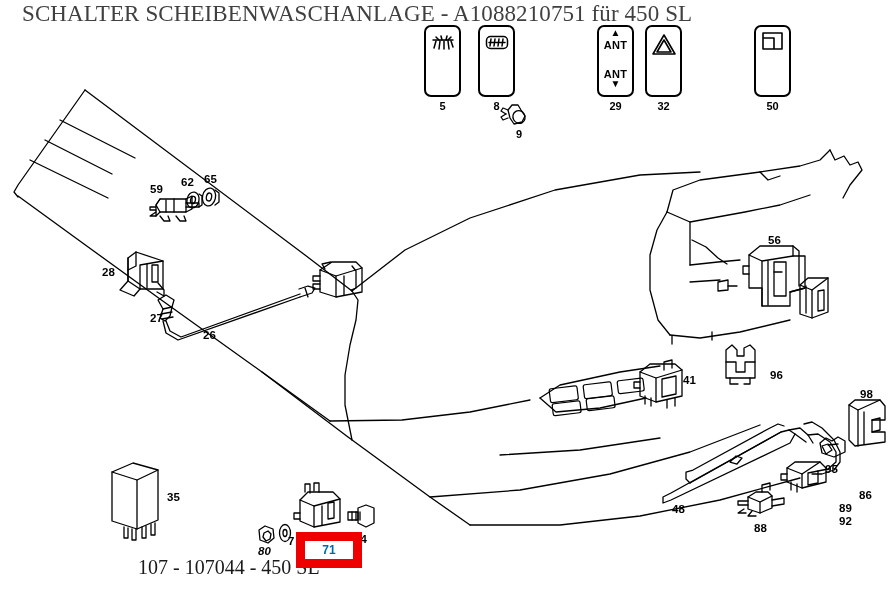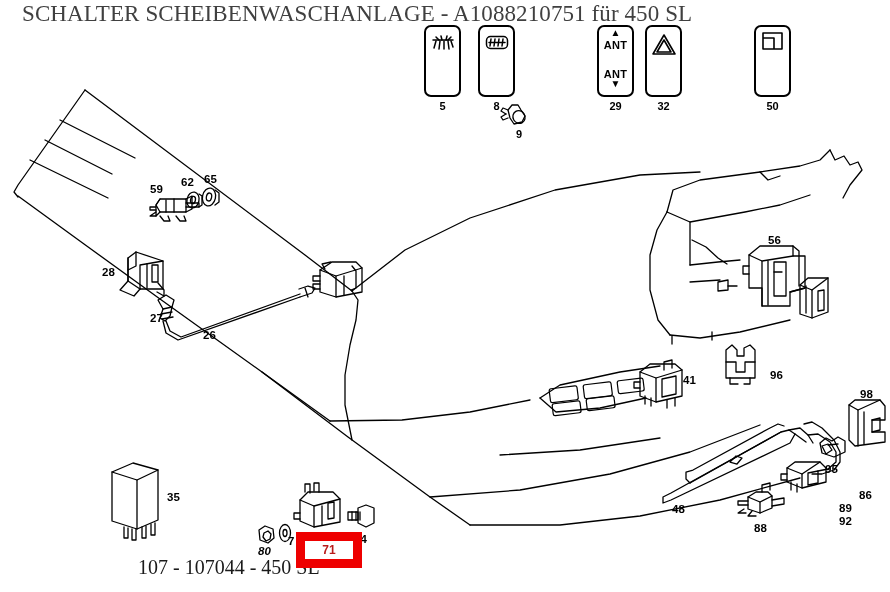--- a/index.html
+++ b/index.html
@@ -78,21 +78,21 @@
     position: absolute;
     box-sizing: border-box;
     border: 9px solid #ee0000;
     background: #ffffff;
   }
   .hl-text {
     position: absolute;
     font-family: "Liberation Sans", sans-serif;
     font-weight: bold;
     font-size: 12px;
-    color: #b91c1c;
+    color: #0369a1;
   }
   .ant-txt {
     position:absolute;
     font-family:"Liberation Sans", sans-serif;
     font-size:11px;
     font-weight:bold;
     letter-spacing:0.3px;
   }
 </style>
 </head>

